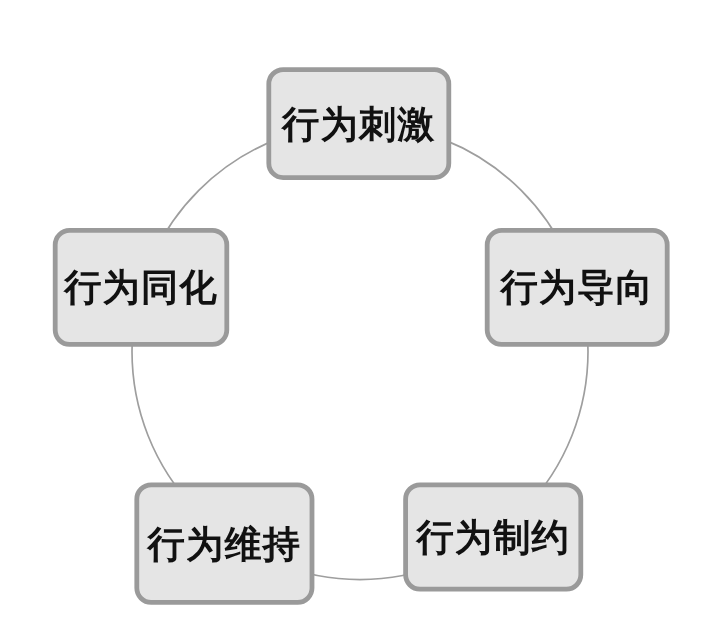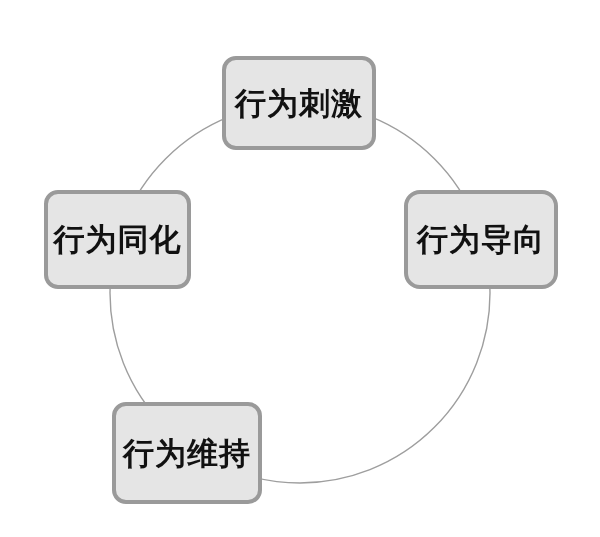--- a/index.html
+++ b/index.html
@@ -39,21 +39,21 @@
     font-family: "Liberation Serif", "DejaVu Serif", serif;
     font-size: 31px;
     font-weight: 700;
     color: #111111;
     letter-spacing: 1px;
     line-height: 1;
     white-space: nowrap;
   }
   
   #node-0 { left: 222px; top: 56px;  width: 154px; height: 94px; }
-  #node-1 { left: 404px; top: 190px; width: 154px; height: 99px; border-radius: 16px; }
+  #node-1 { left: 404px; top: 190px; width: 154px; height: 99px; }
   #node-2 { left: 336px; top: 402px; width: 150px; height: 91px; }
   #node-3 { left: 112px; top: 402px; width: 150px; height: 102px; }
   #node-4 { left: 44px;  top: 190px; width: 147px; height: 99px; }
 </style>
 </head>
 <body>
 
 <div id="canvas">
 
   <svg id="cycle-ring" viewBox="0 0 600 537" aria-hidden="true">
@@ -61,20 +61,23 @@
   </svg>
 
   <div class="node-box" id="node-0">
     <span class="node-label">行为刺激</span>
   </div>
 
   <div class="node-box" id="node-1">
     <span class="node-label">行为导向</span>
   </div>
 
+  <div class="node-box" id="node-2">
+    <span class="node-label">行为制约</span>
+  </div>
 
   <div class="node-box" id="node-3">
     <span class="node-label">行为维持</span>
   </div>
 
   <div class="node-box" id="node-4">
     <span class="node-label">行为同化</span>
   </div>
 
 </div>

